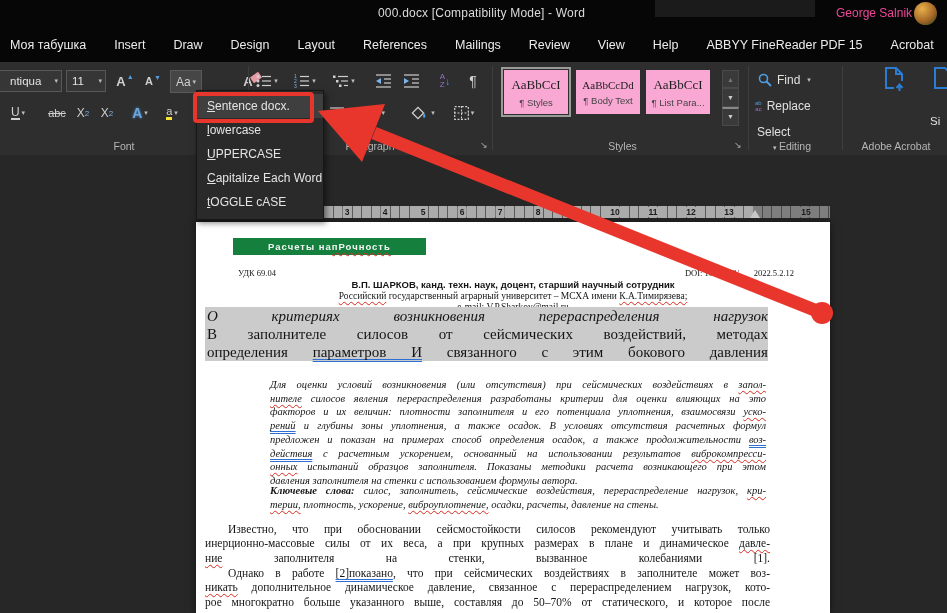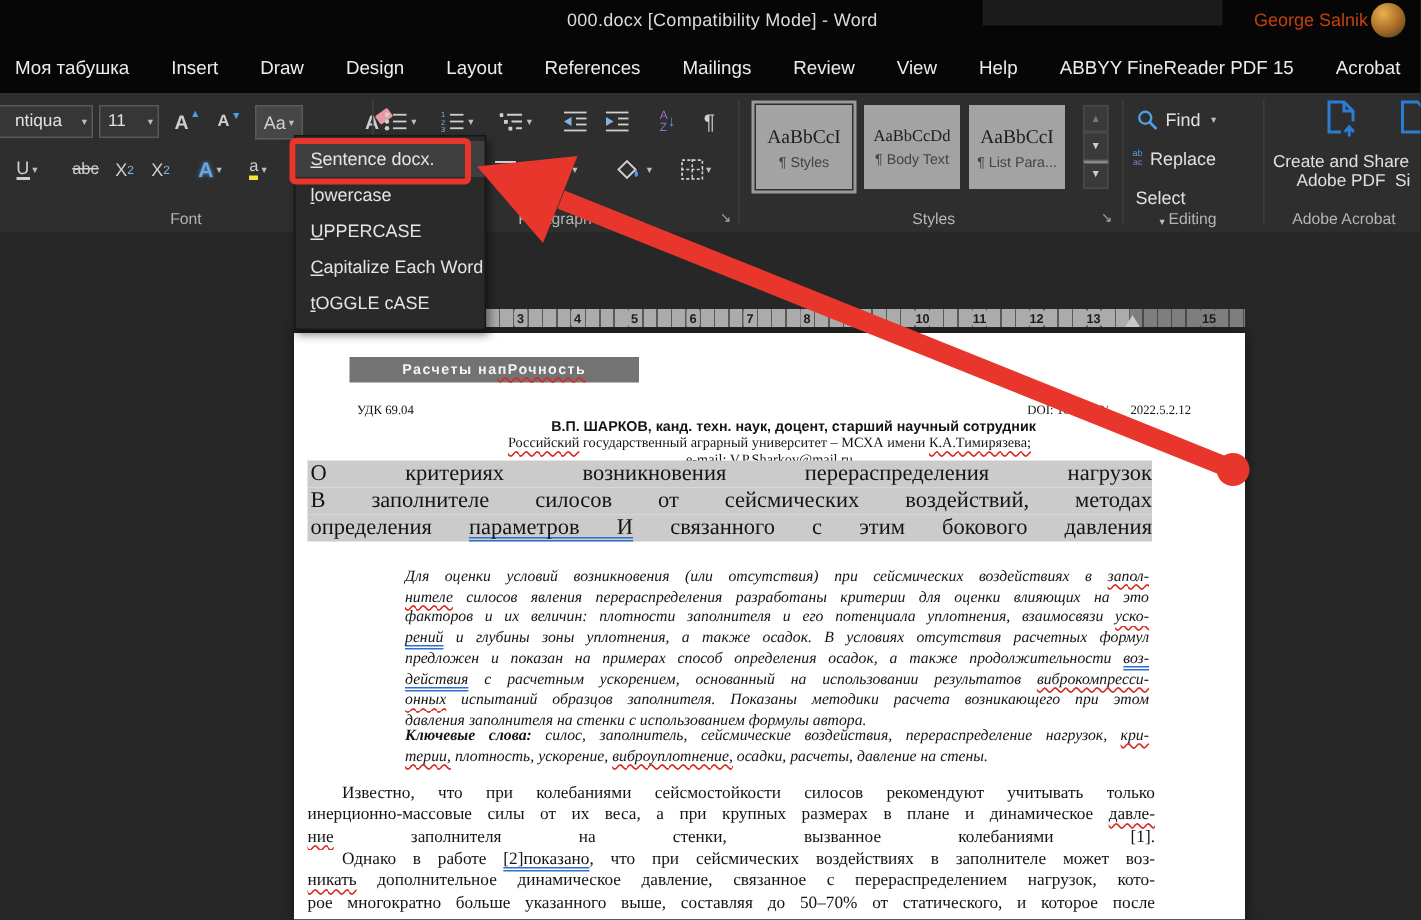--- a/index.html
+++ b/index.html
@@ -8,21 +8,21 @@
     position: relative; overflow: hidden;
     background:#272727; font-family:"Liberation Sans", sans-serif;
     -webkit-font-smoothing: antialiased;
   }
   .abs { position:absolute; }
 
   
   .titlebar { left:0; top:0; width:947px; height:28px; background:#060606; color:#dcdcdc; z-index:10; }
   .doc-title { left:378px; top:6px; font-size:12px; letter-spacing:.2px; }
   .redacted-box { left:655px; top:0; width:160px; height:17px; background:#1b1b1b; }
-  .user-name { left:836px; top:6px; font-size:12px; color:#c2410c; }
+  .user-name { left:836px; top:6px; font-size:12px; color:#ec4899; }
   .avatar { left:914px; top:2px; width:23px; height:23px; border-radius:50%;
     background: radial-gradient(circle at 35% 30%, #e8b04a, #a66a28 55%, #55491f 85%, #334018); }
 
   
   .tabbar { left:0; top:28px; width:947px; height:34px; background:#060606; color:#ececec;
     display:flex; align-items:center; font-size:12.5px; z-index:10; white-space:nowrap; }
   .tab { padding:9px 0; margin:0 14px; cursor:default; }
   .tab:first-child { margin-left:10px; }
   .bulb { width:13px; height:16px; margin:0 4px 0 8px; }
 
@@ -43,21 +43,21 @@
   .aa-btn { background:#464646; border:1px solid #5a5a5a; }
   .eraser { display:inline-block; width:10px; height:7px; background:#e89aa4; border-radius:1px;
     transform: rotate(-35deg); margin-left:-2px; margin-top:-8px; }
   .u-btn { font-size:12px; border-bottom:2px solid #cfcfcf; line-height:12px; }
   .strike { font-size:11px; text-decoration: line-through; }
   .subsup { font-size:12px; }
   .subsup sub,.subsup sup { font-size:8px; color:#7fb4e8; }
   .fx-A { font-size:14px; font-weight:bold; color:#6aa7e0; text-shadow:0 0 3px rgba(90,160,230,.8); }
   .hl-a { font-size:11px; border-bottom:3px solid #f7e23a; line-height:11px; }
   .micro { font-size:6px; line-height:6px; }
-  .styles-card { top:8px; width:64px; height:56px; background:#a3a3a3; color:#1d1d1d;
+  .styles-card { top:8px; width:64px; height:44px; background:#f9a8d4; color:#1d1d1d;
     display:flex; flex-direction:column; align-items:center; justify-content:center; }
   .styles-card .sample { font-family:"Liberation Serif", serif; font-size:13px; }
   .styles-card .sname { font-size:9.5px; color:#444; margin-top:4px; white-space:nowrap; }
   .card-sel { outline:2px solid #9a9a9a; outline-offset:1px; }
   .scrollcol { top:8px; width:17px; height:56px; display:flex; flex-direction:column; }
   .scrollcol div { flex:1; background:#3a3a3a; border:1px solid #4a4a4a; font-size:7px;
     display:flex; align-items:center; justify-content:center; }
   .edit-row { height:24px; display:flex; align-items:center; font-size:12px; color:#e0e0e0; gap:5px; }
   .adobe-lbl { font-size:11.5px; color:#e0e0e0; text-align:center; line-height:13px; }
 
@@ -68,21 +68,21 @@
     background-image: repeating-linear-gradient(to right, transparent 0 8.55px, #4a4a4a 8.55px 9.55px); position:absolute; }
   .rnum { top:1px; font-size:8.5px; font-weight:bold; color:#1c1c1c; transform:translateX(-50%);
     background:inherit; position:absolute; padding:0 2px; background:#ababab; line-height:10px; }
   .rnum.dk { background:#7e7e7e; }
   .indent-marker { left:426px; top:4px; width:0; height:0; position:absolute;
     border-left:5px solid transparent; border-right:5px solid transparent; border-bottom:8px solid #c8c8c8; }
 
   
   .page { left:196px; top:222px; width:634px; height:391px; background:#ffffff; z-index:1;
     box-shadow:0 0 8px rgba(0,0,0,.55); font-family:"Liberation Serif", serif; color:#141414; }
-  .banner { left:37px; top:16px; width:193px; height:17px; background:#737373; color:#f4f4f4;
+  .banner { left:37px; top:16px; width:193px; height:17px; background:#15803d; color:#f4f4f4;
     font-family:"Liberation Sans",sans-serif; font-size:9.5px; font-weight:bold; letter-spacing:1px;
     display:flex; align-items:center; justify-content:center; }
   .meta { top:45px; font-size:8.5px; }
   .center-line { width:634px; text-align:center; }
   .t-line { left:9px; width:563px; font-size:15px; line-height:18px; background:#cbcbcb;
     text-align:justify; text-align-last:justify; white-space:nowrap; padding-left:2px; }
   .abstract-line { left:74px; width:496px; font-size:10.5px; font-style:italic; line-height:13.7px;
     text-align:justify; text-align-last:justify; white-space:nowrap; }
   .no-just { text-align-last:left; }
   .body-line { left:9px; width:565px; font-size:11.5px; line-height:14.3px;
@@ -342,24 +342,20 @@
 
   <div class="abs vsep" style="left:842px;"></div>
 
   <div class="abs" style="left:848px; top:4px; width:92px;">
     <svg width="26" height="30" viewBox="0 0 26 30" style="display:block; margin:0 auto;">
       <path d="M5,2 h10 l6,6 v14 h-16 z" fill="none" stroke="#2b7cd3" stroke-width="2"></path>
       <path d="M15,2 v6 h6" fill="none" stroke="#2b7cd3" stroke-width="2"></path>
       <rect x="13" y="15" width="11" height="11" fill="#2e2e2e"></rect>
       <path d="M18.5,25 v-6 m-3,3 l3,-3.5 l3,3.5" fill="none" stroke="#2b7cd3" stroke-width="2"></path>
     </svg>
-    <div class="adobe-lbl" style="margin-top:6px;">
-      <span>Create and Share</span><br>
-      <span>Adobe PDF</span>
-    </div>
   </div>
   <div class="abs" style="left:930px; top:4px; width:30px;">
     <svg width="26" height="30" viewBox="0 0 26 30" style="display:block;">
       <path d="M5,2 h10 l6,6 v14 h-16 z" fill="none" stroke="#2b7cd3" stroke-width="2"></path>
     </svg>
     <div class="adobe-lbl" style="margin-top:6px; text-align:left;">
       <br><span>Si</span>
     </div>
   </div>
   <div class="abs grp-label" style="left:845px; width:102px; white-space:nowrap; overflow:hidden;">Adobe Acrobat</div>
@@ -382,41 +378,41 @@
   <div class="indent-marker"></div>
 </div>
 
 <div class="abs page">
   <div class="abs banner">
       <span>Расчеты на </span>
       <span class="sq-red">пРочность</span>
     </div>
   <div class="abs meta" style="left:42px; top:46px;">УДК 69.04</div>
   <div class="abs meta" style="right:36px; top:46px;"><span>DOI: 10.37538/</span><span>&nbsp;&nbsp;&nbsp;&nbsp;&nbsp;&nbsp;&nbsp;</span><span>2022.5.2.12</span></div>
-  <div class="abs center-line" style="top:57px; font-size:9.5px; font-weight:bold; font-family:'Liberation Sans',sans-serif;margin-left:16px;">В.П. ШАРКОВ, канд. техн. наук, доцент, старший научный сотрудник</div>
+  <div class="abs center-line" style="top:57px; font-size:9.5px; font-weight:bold; font-family:'Liberation Sans',sans-serif;">В.П. ШАРКОВ, канд. техн. наук, доцент, старший научный сотрудник</div>
   <div class="abs center-line" style="top:69px; font-size:9.5px;"><span class="sq-red">Российский</span><span> государственный аграрный университет – МСХА имени </span><span class="sq-red">К.А.Тимирязева;</span></div>
   <div class="abs center-line" style="top:80px; font-size:9.5px;"><span class="sq-red">e-mail:</span><span> V.P.Sharkov@mail.ru</span></div>
 
-  <div class="abs t-line" style="top:85px;"><span>О критериях возникновения перераспределения нагрузок</span></div>
+  <div class="abs t-line" style="top:85px;font-style:italic;"><span>О критериях возникновения перераспределения нагрузок</span></div>
   <div class="abs t-line" style="top:103px;"><span>В заполнителе силосов от сейсмических воздействий, методах</span></div>
   <div class="abs t-line" style="top:121px;"><span>определения </span><span class="sq-blue">параметров И</span><span> связанного с этим бокового давления</span></div>
 
   <div class="abs abstract-line" style="top:156px;"><span>Для оценки условий возникновения (или отсутствия) при сейсмических воздействиях в </span><span class="sq-red">запол-</span></div>
   <div class="abs abstract-line" style="top:169.7px;"><span class="sq-red">нителе</span><span> силосов явления перераспределения разработаны критерии для оценки влияющих на это</span></div>
   <div class="abs abstract-line" style="top:183.4px;"><span>факторов и их величин: плотности заполнителя и его потенциала уплотнения, взаимосвязи </span><span class="sq-red">уско-</span></div>
   <div class="abs abstract-line" style="top:197.1px;"><span class="sq-blue">рений</span><span> и глубины зоны уплотнения, а также осадок. В условиях отсутствия расчетных формул</span></div>
   <div class="abs abstract-line" style="top:210.8px;"><span>предложен и показан на примерах способ определения осадок, а также продолжительности </span><span class="sq-blue">воз-</span></div>
   <div class="abs abstract-line" style="top:224.5px;"><span class="sq-blue">действия</span><span> с расчетным ускорением, основанный на использовании результатов </span><span class="sq-red">виброкомпресси-</span></div>
   <div class="abs abstract-line" style="top:238.2px;"><span class="sq-red">онных</span><span> испытаний образцов заполнителя. Показаны методики расчета возникающего при этом</span></div>
   <div class="abs abstract-line no-just" style="top:251.9px;"><span>давления заполнителя на стенки с использованием формулы автора.</span></div>
 
   <div class="abs abstract-line" style="top:262px;"><span class="bi">Ключевые слова:</span><span> силос, заполнитель, сейсмические воздействия, перераспределение нагрузок, </span><span class="sq-red">кри-</span></div>
   <div class="abs abstract-line no-just" style="top:275.7px;"><span class="sq-red">терии,</span><span> плотность, ускорение, </span><span class="sq-red">виброуплотнение,</span><span> осадки, расчеты, давление на стены.</span></div>
 
-  <div class="abs body-line ind" style="top:300px;"><span>Известно, что при колебаниями сейсмостойкости силосов рекомендуют учитывать только</span></div>
+  <div class="abs body-line ind" style="top:300px;"><span>Известно, что при обосновании сейсмостойкости силосов рекомендуют учитывать только</span></div>
   <div class="abs body-line" style="top:314.3px;"><span>инерционно-массовые силы от их веса, а при крупных размерах в плане и динамическое </span><span class="sq-red">давле-</span></div>
   <div class="abs body-line no-just" style="top:328.6px;"><span class="sq-red">ние</span><span> заполнителя на стенки, вызванное колебаниями [1].</span></div>
 
   <div class="abs body-line ind" style="top:344px;"><span>Однако в работе </span><span class="sq-blue">[2]показано</span><span>, что при сейсмических воздействиях в заполнителе может воз-</span></div>
   <div class="abs body-line" style="top:358.3px;"><span class="sq-red">никать</span><span> дополнительное динамическое давление, связанное с перераспределением нагрузок, кото-</span></div>
   <div class="abs body-line" style="top:372.6px;"><span>рое многократно больше указанного выше, составляя до 50–70% от статического, и которое после</span></div>
 </div>
 
 <div class="abs case-menu">
   <div class="case-item hot">

